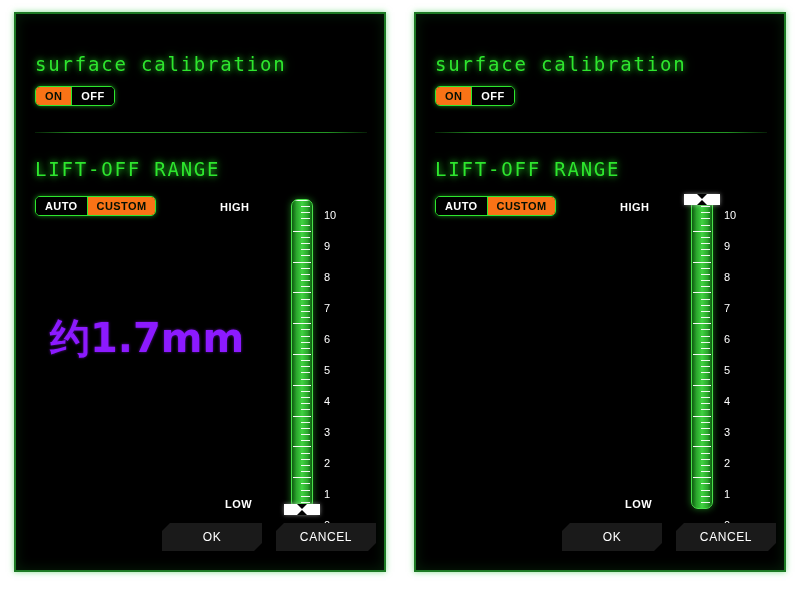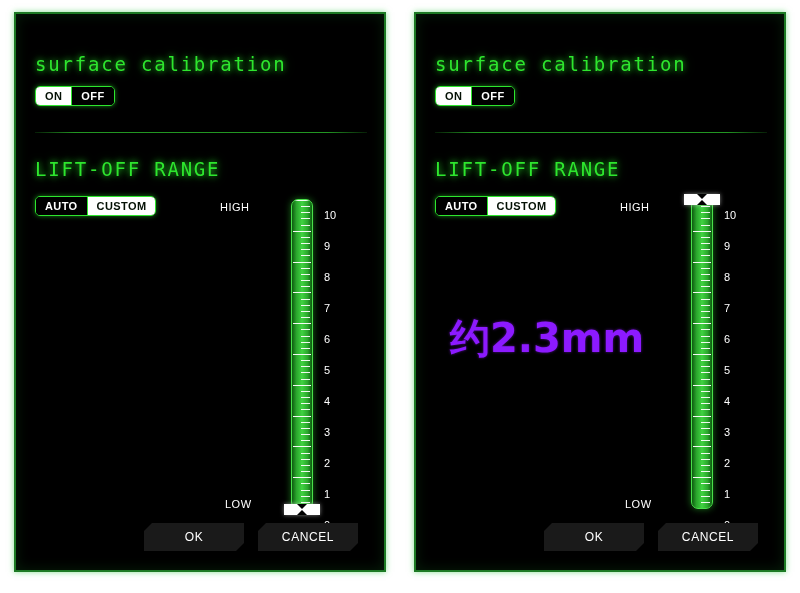--- a/index.html
+++ b/index.html
@@ -61,21 +61,21 @@
     line-height:18px;
     padding:0 9px;
     color:#ffffff;
     background:#000;
     text-align:center;
     cursor:pointer;
     white-space:nowrap;
     box-sizing:border-box;
   }
   .seg-btn.active{
-    background:#ffffff;
+    background:#f97316;
     color:#041004;
   }
   .seg-btn + .seg-btn{border-left:1px solid #2ee62e;}
 
   
   .divider{
     position:absolute;
     left:19px;
     top:118px;
     width:332px;
@@ -96,21 +96,21 @@
     white-space:nowrap;
     text-shadow:0 0 3px rgba(140,26,255,.6);
   }
 
   
   .slider-wrap{position:absolute;left:0;top:0;width:100%;height:100%;pointer-events:none;}
   .edge-label{
     position:absolute;
     color:#ffffff;
     font-size:11px;
-    font-weight:normal;
+    font-weight:bold;
     letter-spacing:.5px;
   }
   .edge-label.high{left:204px;top:187px;}
   .edge-label.low{left:209px;top:484px;}
 
   .track{
     position:absolute;
     left:275px;
     top:185px;
     width:22px;
@@ -168,21 +168,21 @@
   }
 
   
   .footer{
     position:absolute;
     left:0;
     bottom:19px;
     width:100%;
     display:flex;
     justify-content:flex-end;
-    padding-right:26px;
+    padding-right:8px;
     gap:14px;
     box-sizing:border-box;
   }
   .btn{
     width:100px;
     height:28px;
     line-height:28px;
     text-align:center;
     color:#ffffff;
     font-size:12px;
@@ -210,20 +210,21 @@
 
     <div class="divider"></div>
 
     <div class="heading liftoff">LIFT-OFF RANGE</div>
 
     <div class="seg autocustom">
       <div class="seg-btn">AUTO</div>
       <div class="seg-btn active">CUSTOM</div>
     </div>
 
+    <div class="mm">约1.7mm</div>
 
     <div class="slider-wrap">
       <div class="edge-label high">HIGH</div>
       <div class="edge-label low">LOW</div>
 
       <div class="track">
         <div class="ticks">
             <div class="tick major" style="top: 0px;"></div>
             <div class="tick minor" style="top: 6.16px;"></div>
             <div class="tick minor" style="top: 12.32px;"></div>
@@ -312,21 +313,20 @@
 
     <div class="divider"></div>
 
     <div class="heading liftoff">LIFT-OFF RANGE</div>
 
     <div class="seg autocustom">
       <div class="seg-btn">AUTO</div>
       <div class="seg-btn active">CUSTOM</div>
     </div>
 
-    <div class="mm">约2.3mm</div>
 
     <div class="slider-wrap">
       <div class="edge-label high">HIGH</div>
       <div class="edge-label low">LOW</div>
 
       <div class="track">
         <div class="ticks">
             <div class="tick major" style="top: 0px;"></div>
             <div class="tick minor" style="top: 6.16px;"></div>
             <div class="tick minor" style="top: 12.32px;"></div>

